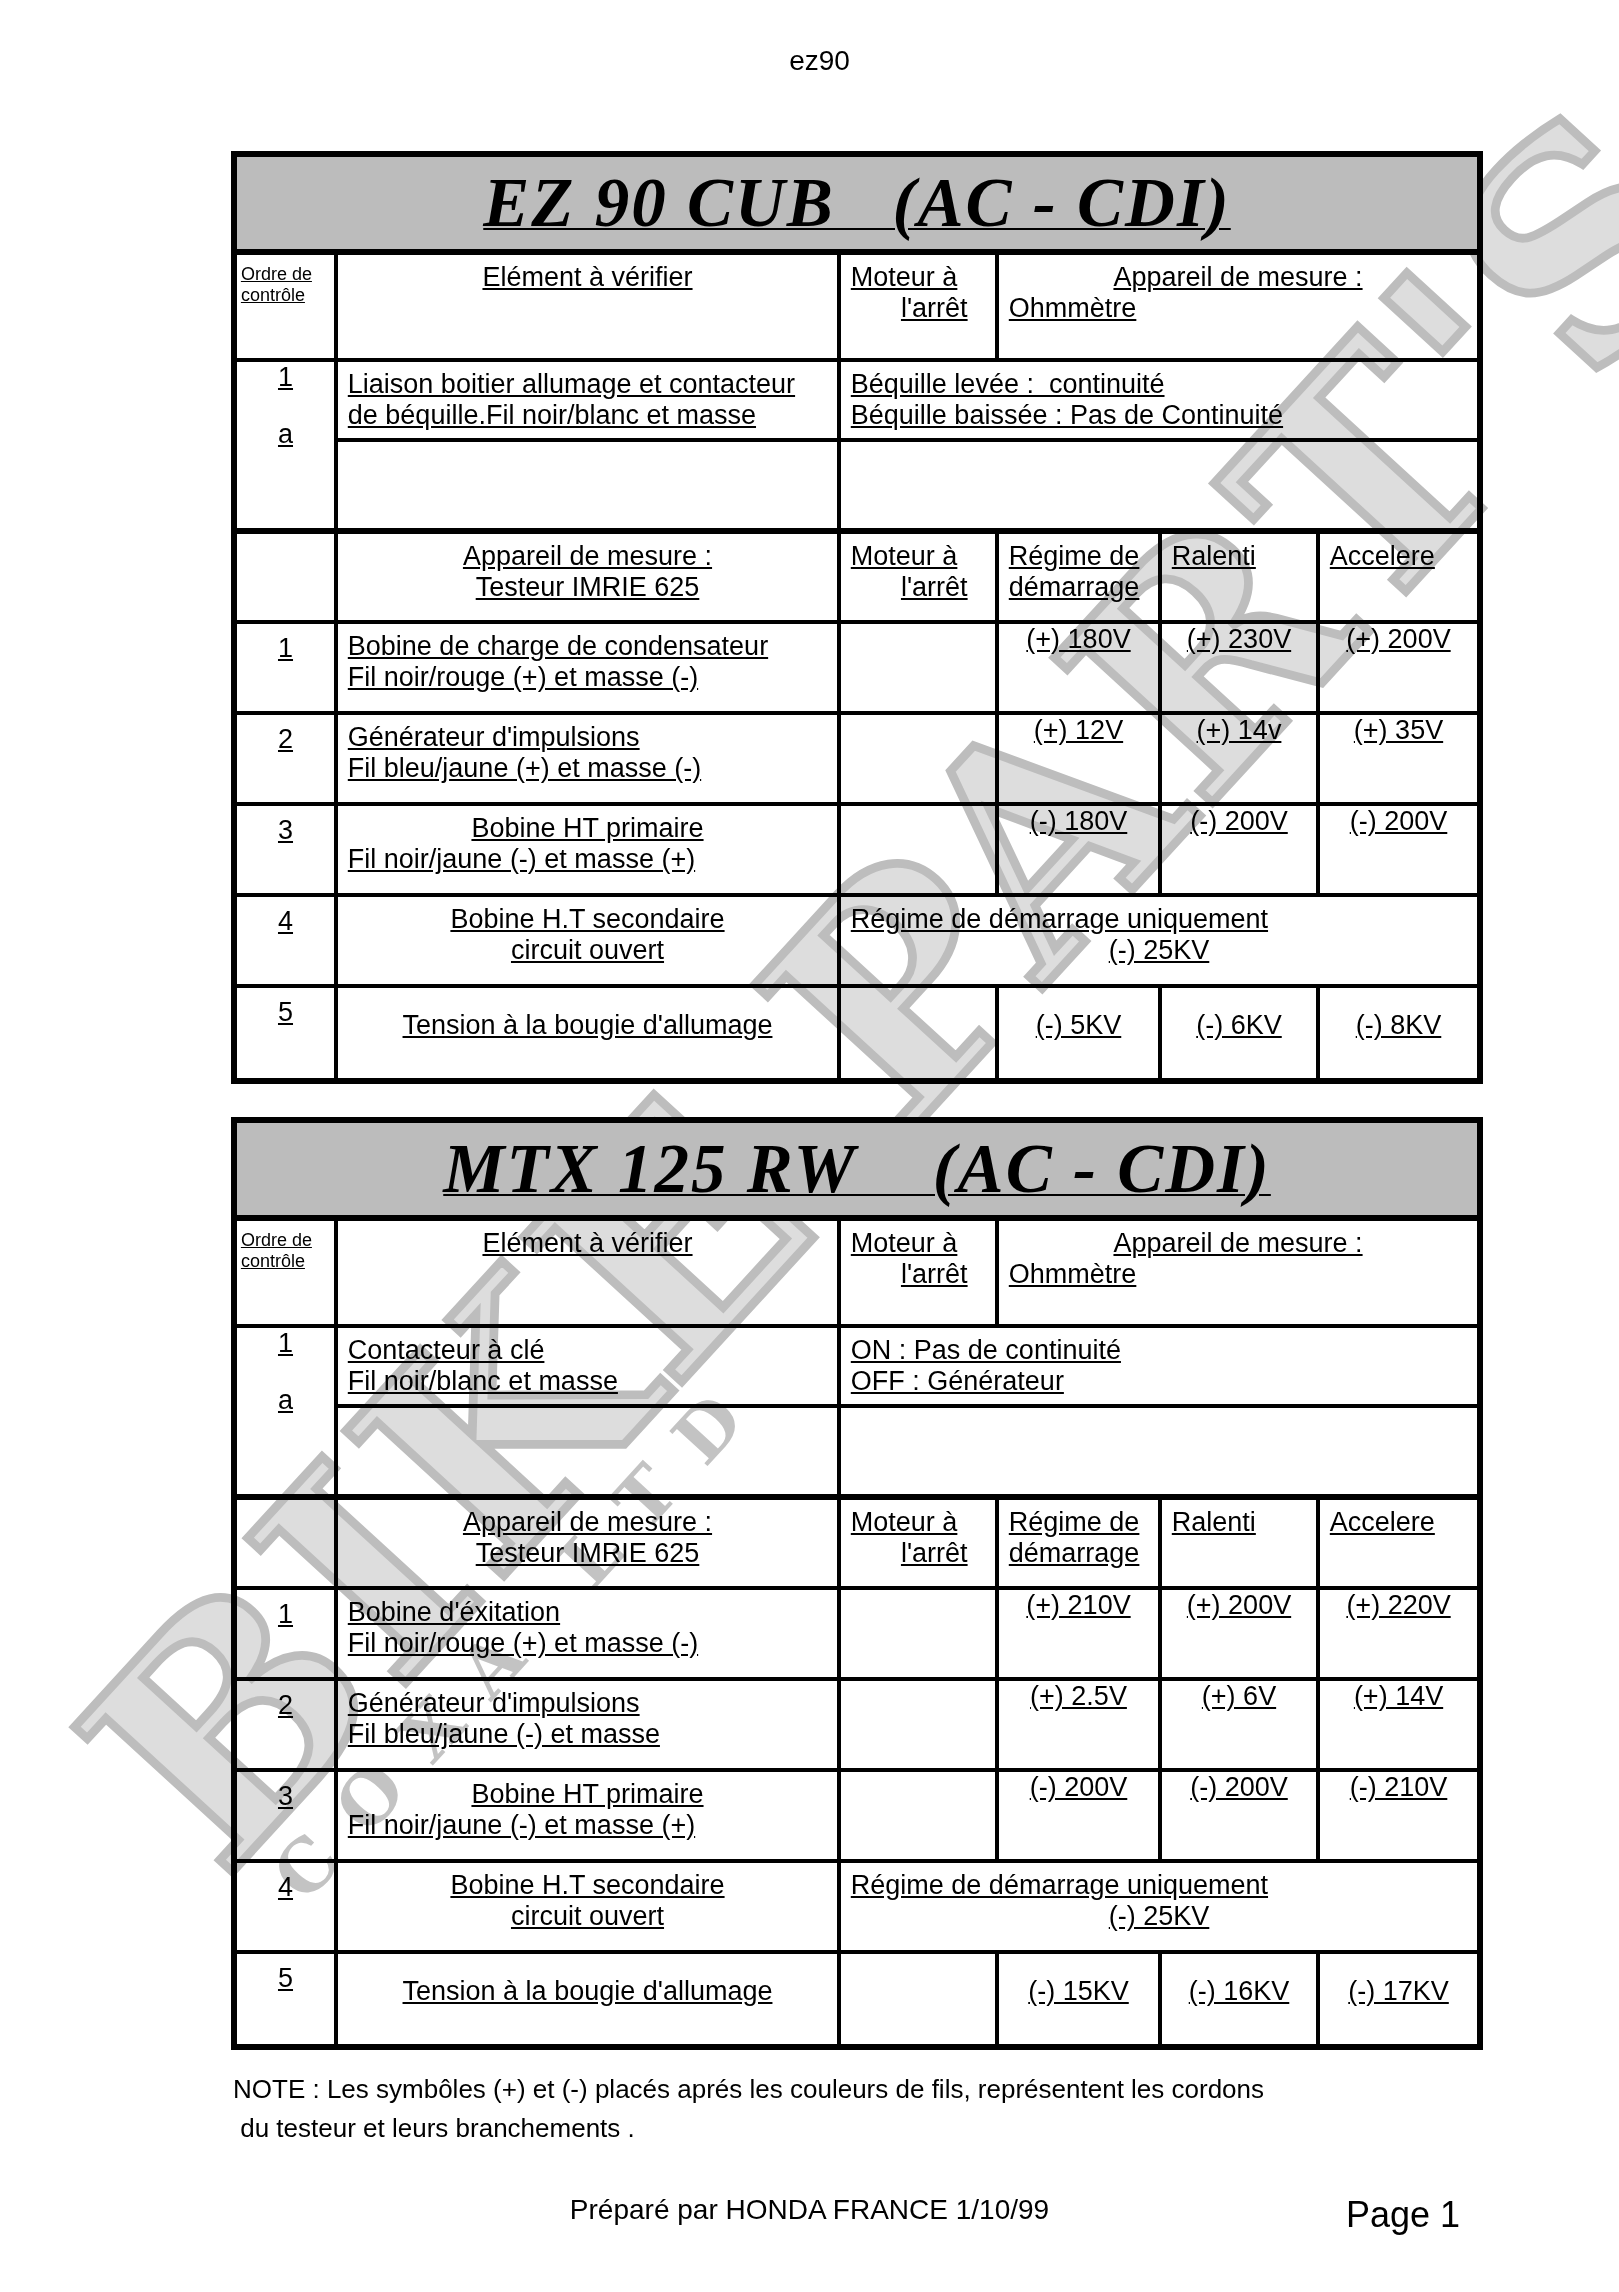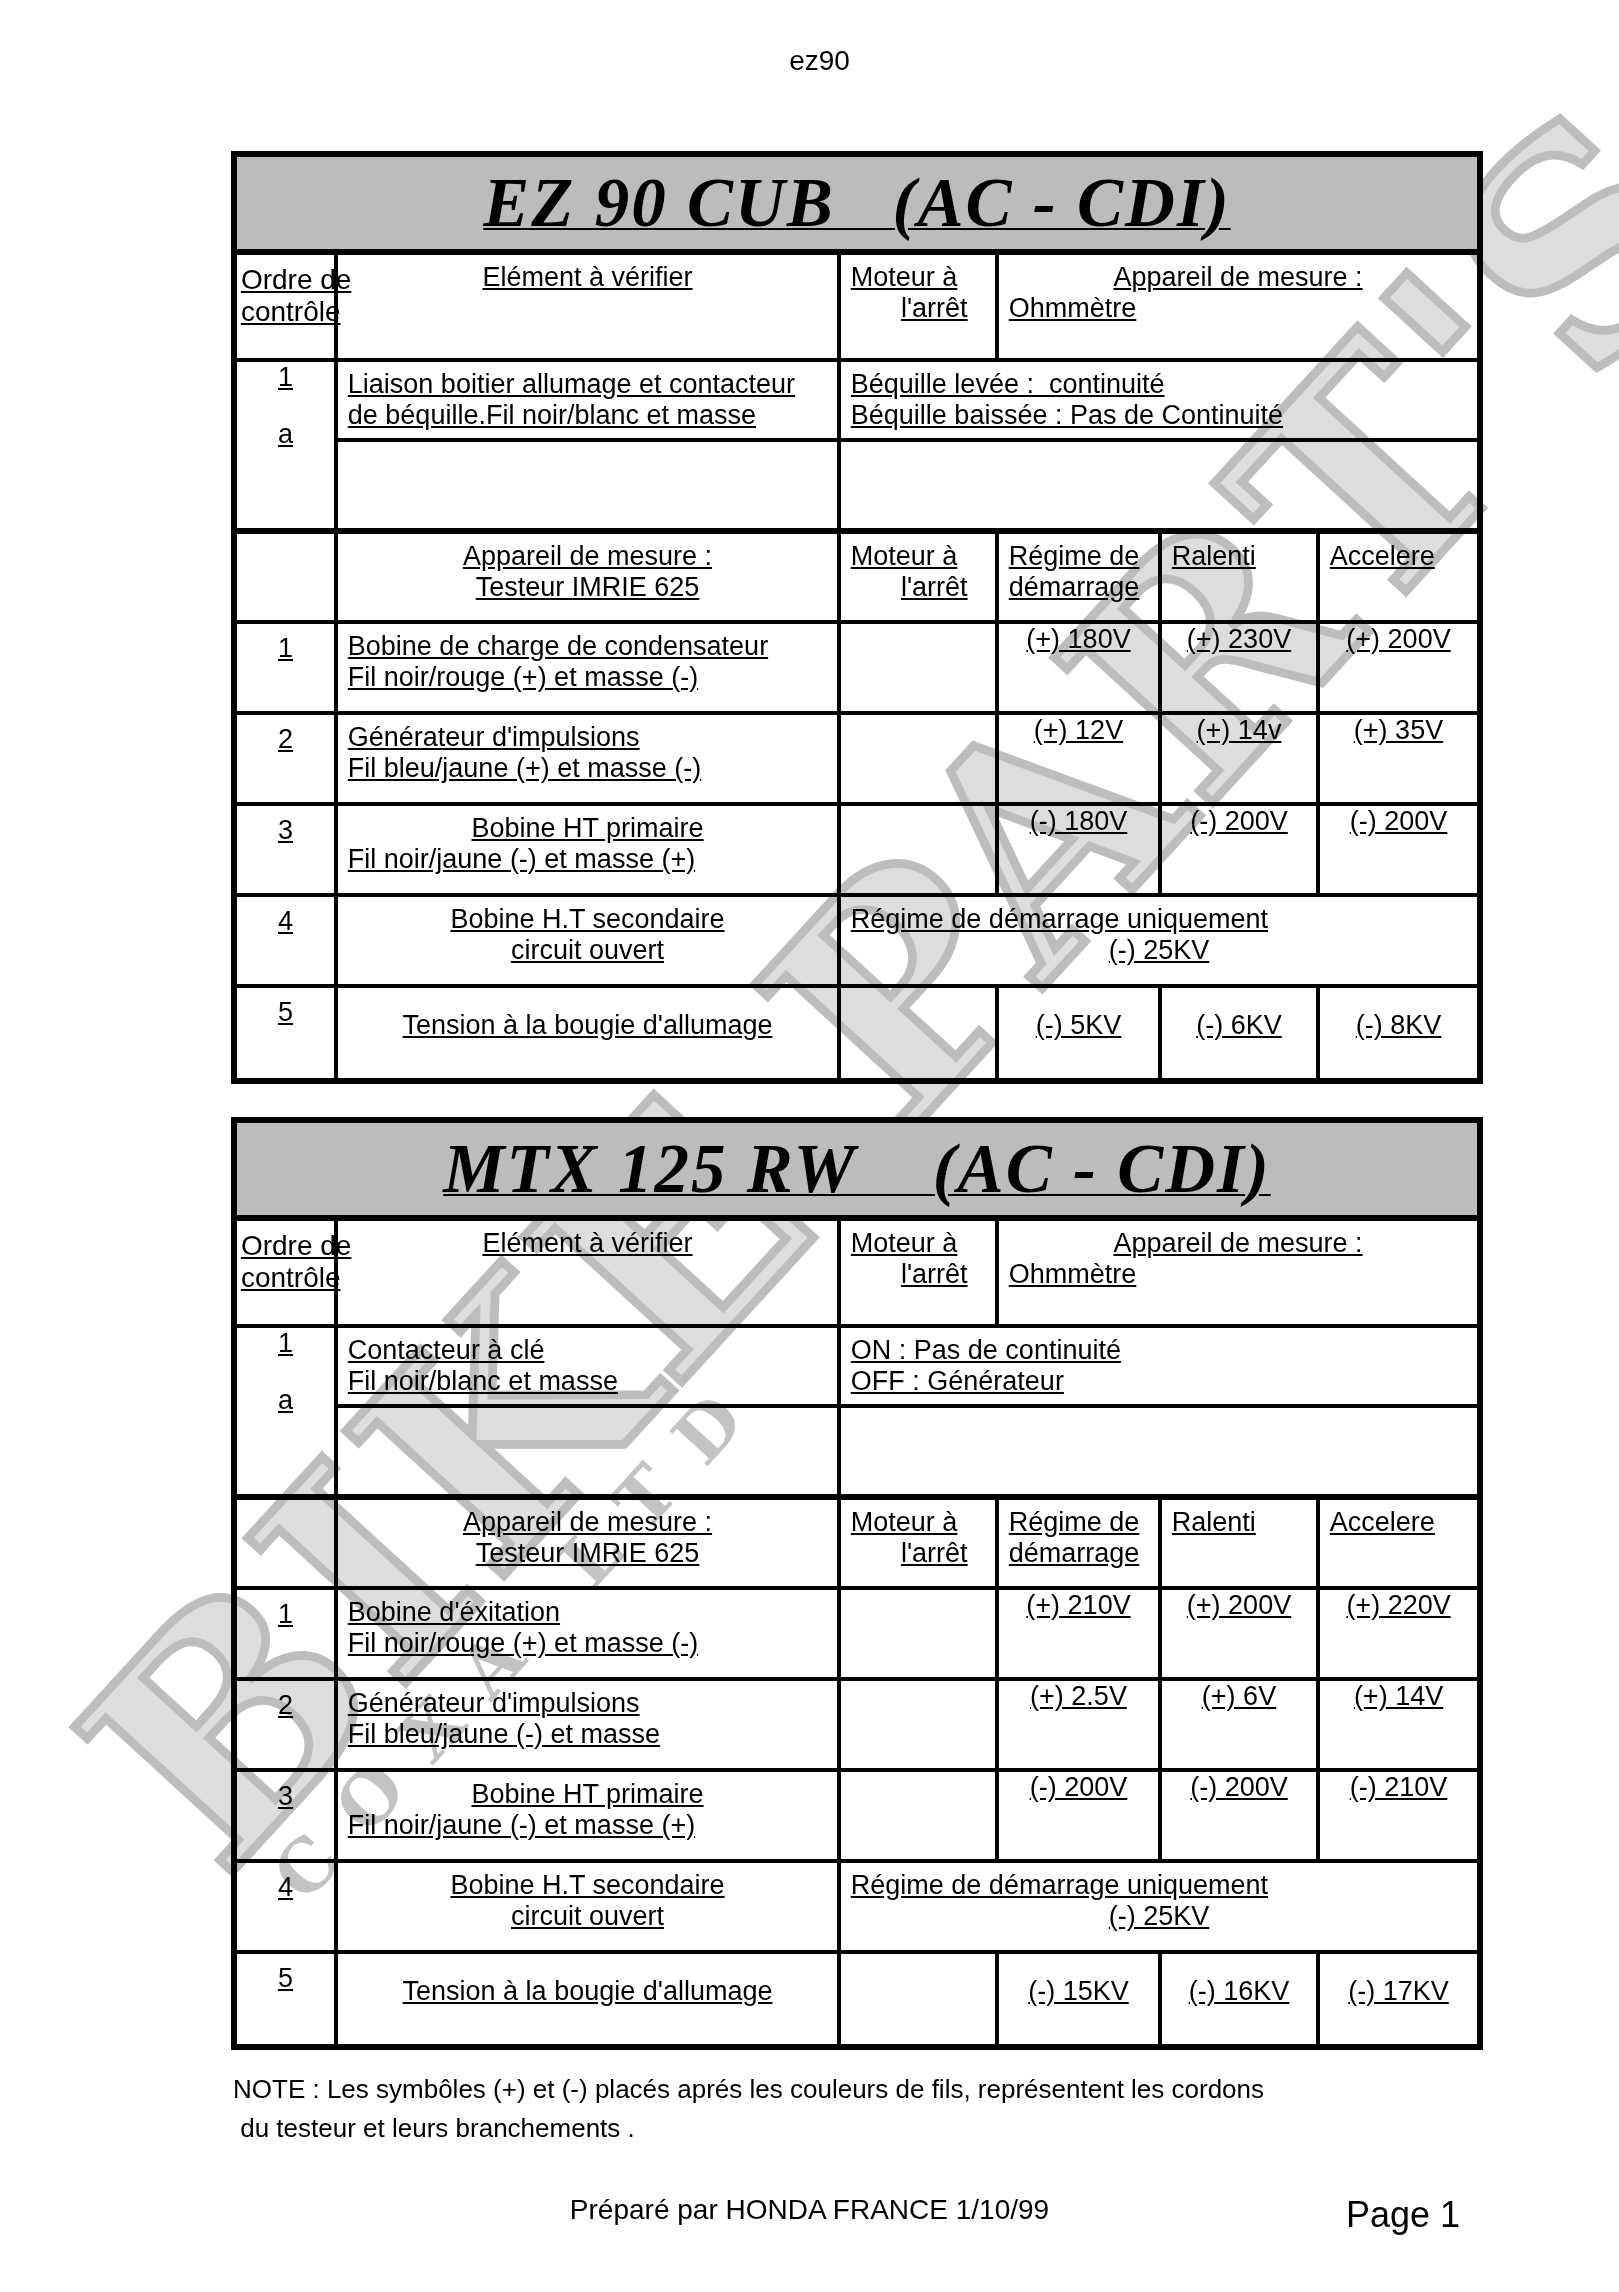--- a/index.html
+++ b/index.html
@@ -104,21 +104,21 @@
   
   .fill {
     display: flex; flex-direction: column; justify-content: space-between;
     height: 100%; padding: 6.9px 9.8px;
   }
   .fill span { white-space: pre; }
   .a-s { align-self: flex-start; }
   .a-c { align-self: center; }
   .a-e { align-self: flex-end; }
   .pr18 { padding-right: 17.6px; }
-  .oc { font-size: 28px; padding: 8.8px 3.9px; justify-content: center; }
+  .oc { font-size: 18px; padding: 8.8px 3.9px; justify-content: center; }
   .num-top { display: flex; justify-content: center; padding-top: 8.8px; height: 100%; }
   .num-1a {
     display: flex; flex-direction: column; align-items: center;
     justify-content: center; gap: 25.5px; height: 100%;
   }
   .val-b {
     display: flex; align-items: flex-end; justify-content: center;
     height: 100%; padding-bottom: 12.7px; white-space: pre;
   }
   .val-t {

